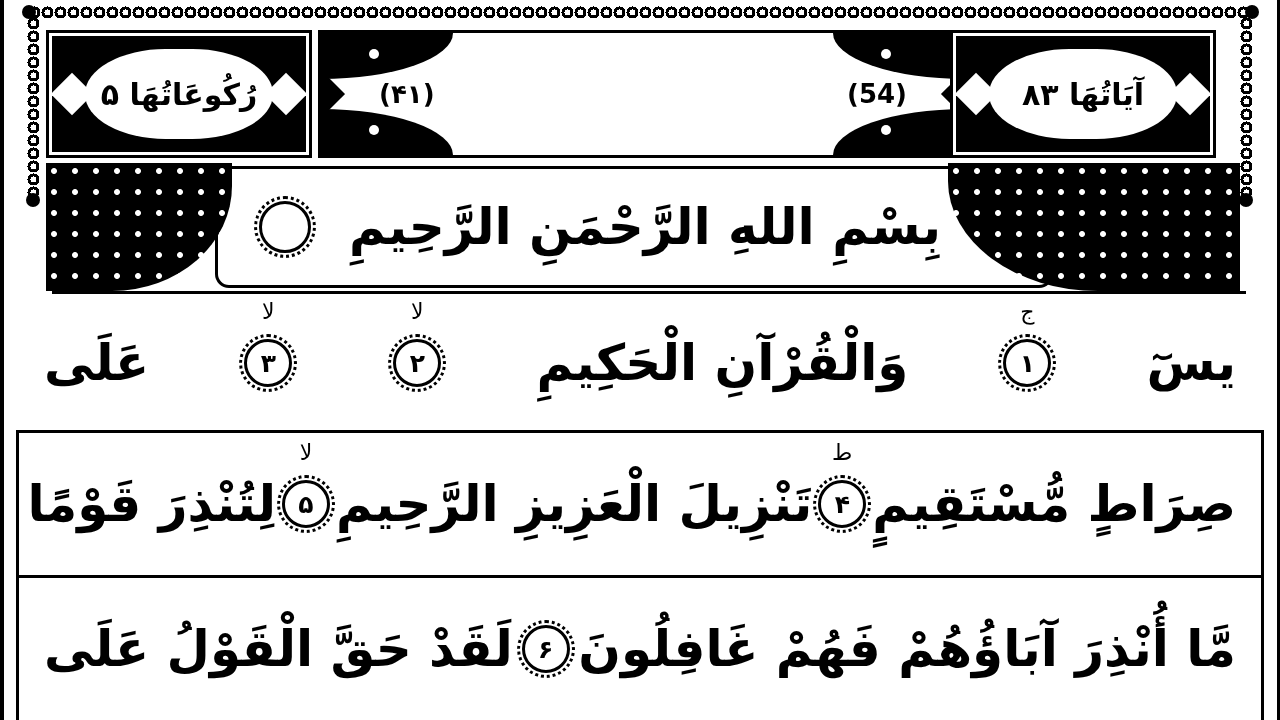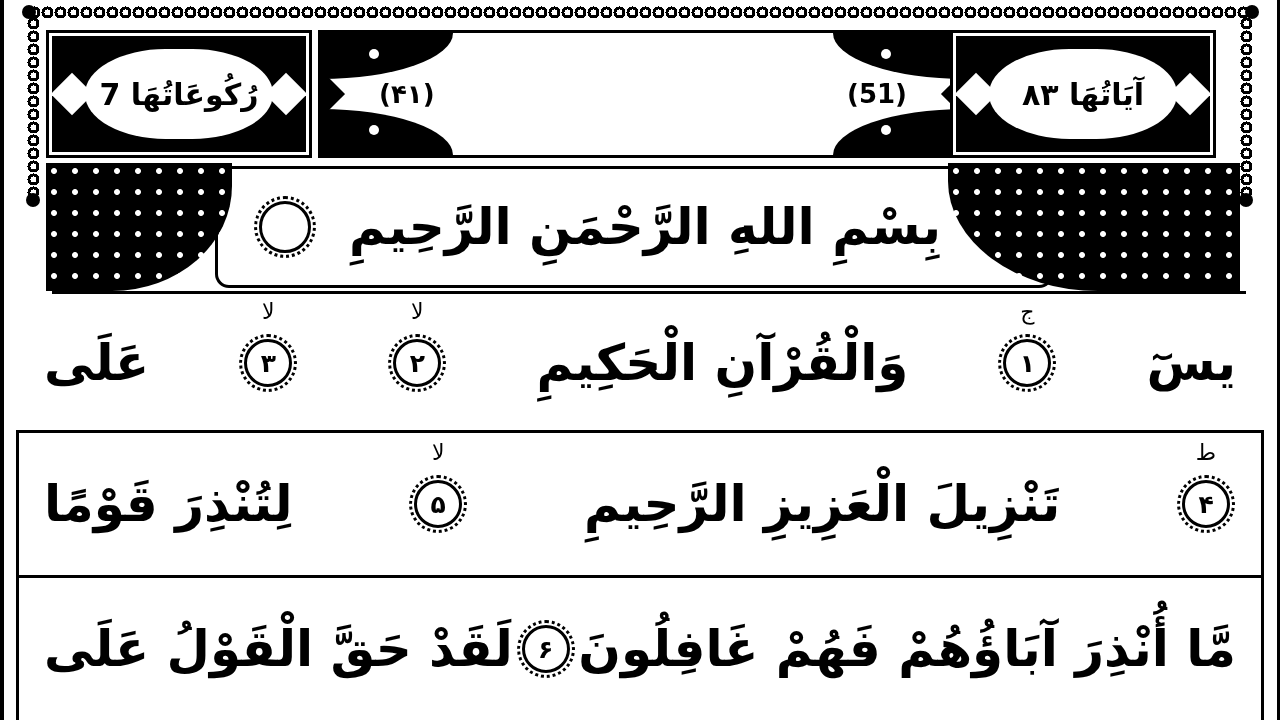--- a/index.html
+++ b/index.html
@@ -99,32 +99,32 @@
   <div class="bead-dot bd2"></div>
   <div class="bead-dot bd3"></div>
   <div class="bead-dot bd4"></div>
 
   <div class="cart cart-left">
     <div class="cart-ink">
       <div class="cart-oval"></div>
       <div class="cart-tip tipL"></div>
       <div class="cart-tip tipR"></div>
     </div>
-    <div class="cart-label">رُكُوعَاتُهَا 7</div>
+    <div class="cart-label">رُكُوعَاتُهَا ۵</div>
   </div>
 
   <div class="cart-center">
     <div class="cc cc-tl"></div>
     <div class="cc cc-tr"></div>
     <div class="cc cc-bl"></div>
     <div class="cc cc-br"></div>
     <div class="cc-mid cc-midL"></div>
     <div class="cc-mid cc-midR"></div>
     <div class="cart-center-label">
-      <span class="surah-num">(51)</span>
+      <span class="surah-num">(54)</span>
       <span class="surah-num">(۴۱)</span>
     </div>
   </div>
 
   <div class="cart cart-right">
     <div class="cart-ink">
       <div class="cart-oval"></div>
       <div class="cart-tip tipL"></div>
       <div class="cart-tip tipR"></div>
     </div>
@@ -158,20 +158,21 @@
         <span class="med">۲</span>
         <span class="waqf">لا</span>
       </span>
       <span class="med-wrap">
         <span class="med">۳</span>
         <span class="waqf">لا</span>
       </span>
       <span class="qt">عَلَى</span>
     </div>
   <div class="band" id="band2">
+      <span class="qt">صِرَاطٍ مُّسْتَقِيمٍ</span>
       <span class="med-wrap">
         <span class="med">۴</span>
         <span class="waqf">ط</span>
       </span>
       <span class="qt">تَنْزِيلَ الْعَزِيزِ الرَّحِيمِ</span>
       <span class="med-wrap">
         <span class="med">۵</span>
         <span class="waqf">لا</span>
       </span>
       <span class="qt">لِتُنْذِرَ قَوْمًا</span>

